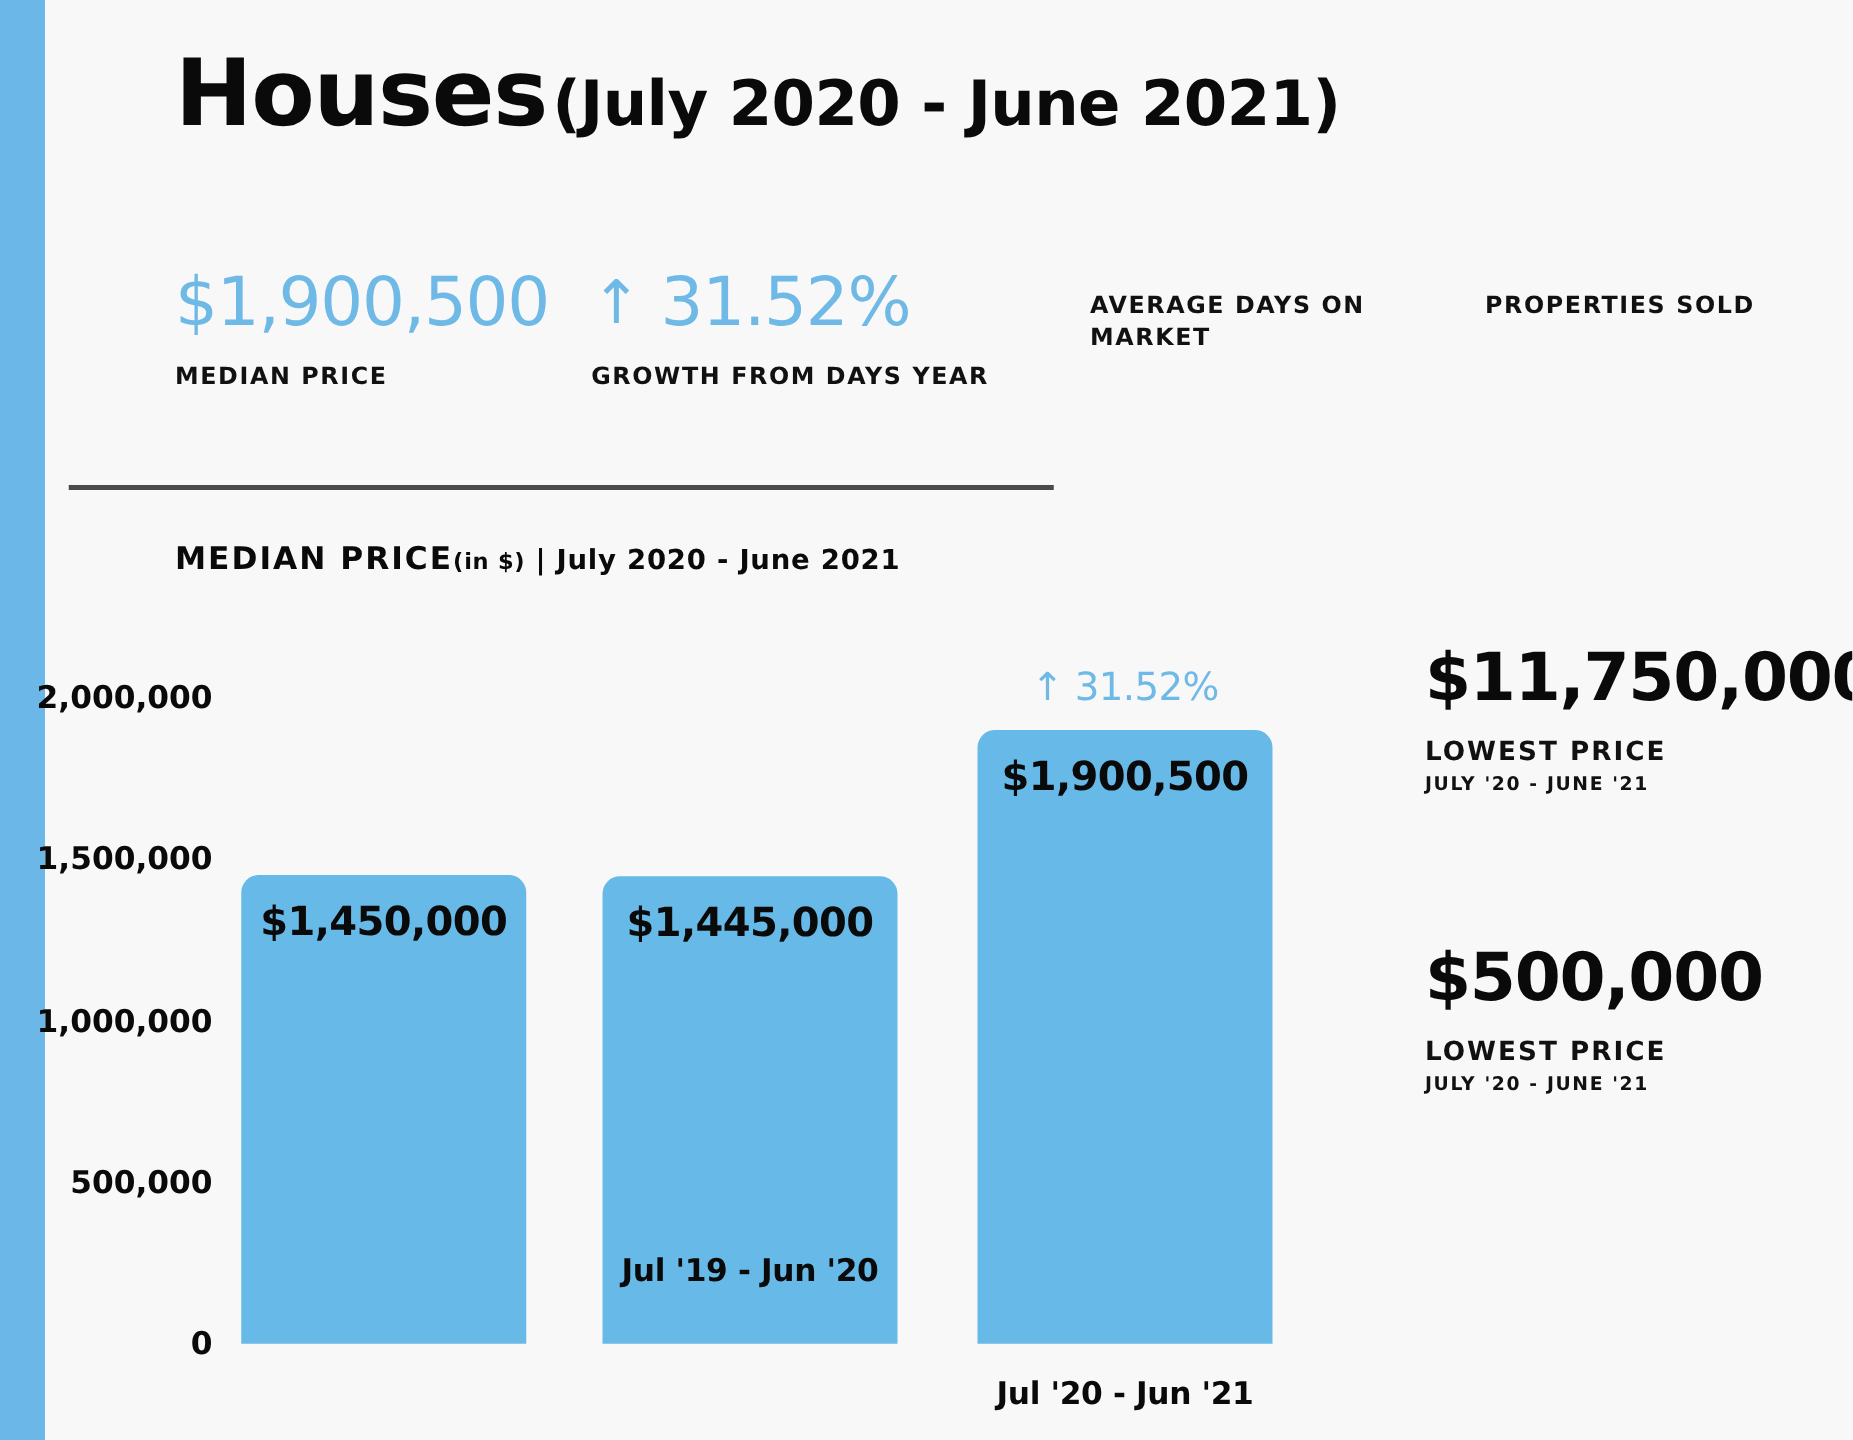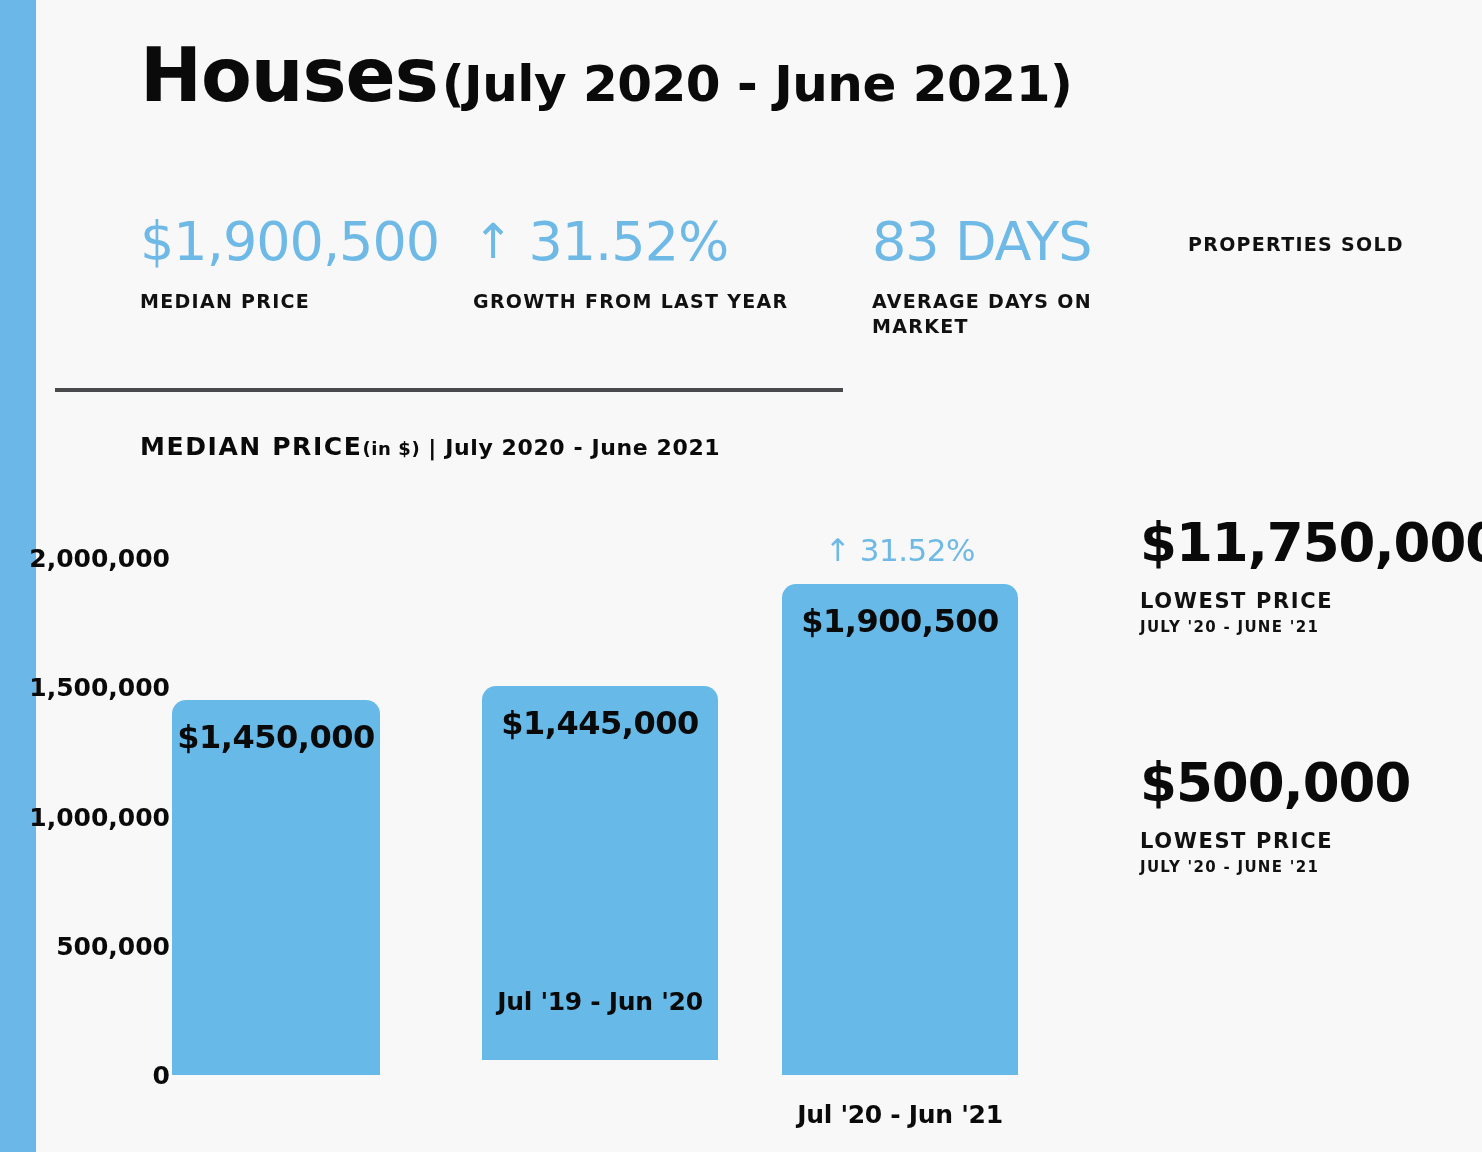--- a/index.html
+++ b/index.html
@@ -246,25 +246,24 @@
   <div class="kpi" id="kpi-median">
     <div class="kpi-value">$1,900,500</div>
     <div class="kpi-label">MEDIAN PRICE</div>
   </div>
 
   <div class="kpi" id="kpi-growth">
     <div class="kpi-value">
       <span class="arrow">↑</span>
       <span>31.52%</span>
     </div>
-    <div class="kpi-label">GROWTH FROM LAST YEAR</div>
+    <div class="kpi-label">GROWTH FROM DAYS YEAR</div>
   </div>
 
   <div class="kpi" id="kpi-days">
-    <div class="kpi-value">83 DAYS</div>
     <div class="kpi-label">AVERAGE DAYS ON MARKET</div>
   </div>
 
   <div class="kpi" id="kpi-sold">
     <div class="kpi-label">PROPERTIES SOLD</div>
   </div>
 
   <div id="divider"></div>
 
   <div id="chart-heading">
@@ -277,26 +276,26 @@
   </div>
 
   <div id="chart">
     <div id="y-axis">
         <div class="y-tick" style="top: 1075px;">0</div>
         <div class="y-tick" style="top: 945.75px;">500,000</div>
         <div class="y-tick" style="top: 816.5px;">1,000,000</div>
         <div class="y-tick" style="top: 687.25px;">1,500,000</div>
         <div class="y-tick" style="top: 558px;">2,000,000</div>
       </div>
-  <div class="bar-group" style="left: 172px; width: 208px; bottom: 77px; height: 374.825px;">
+  <div class="bar-group" style="left: 193px; width: 228px; bottom: 77px; height: 374.825px;">
         <div class="bar" style="height: 374.825px; bottom: 0px; background: rgb(103, 186, 232);">
           <div class="bar-value">$1,450,000</div>
         </div>
       </div>
-      <div class="bar-group" style="left: 482px; width: 236px; bottom: 92px; height: 472px;">
+      <div class="bar-group" style="left: 482px; width: 236px; bottom: 77px; height: 472px;">
         <div class="bar" style="height: 373.532px; bottom: 0px; background: rgb(103, 186, 232);">
           <div class="bar-value">$1,445,000</div>
         </div>
         <div class="x-label" style="top: 398.532px;">Jul '19 - Jun '20</div>
       </div>
       <div class="bar-group" style="left: 782px; width: 236px; bottom: 77px; height: 491.279px;">
         <div class="bar" style="height: 491.279px; bottom: 0px; background: rgb(103, 186, 232);">
           <div class="bar-value">$1,900,500</div>
         </div>
         <div class="bar-delta" style="top: -52px; color: rgb(111, 185, 230);">↑ 31.52%</div>

